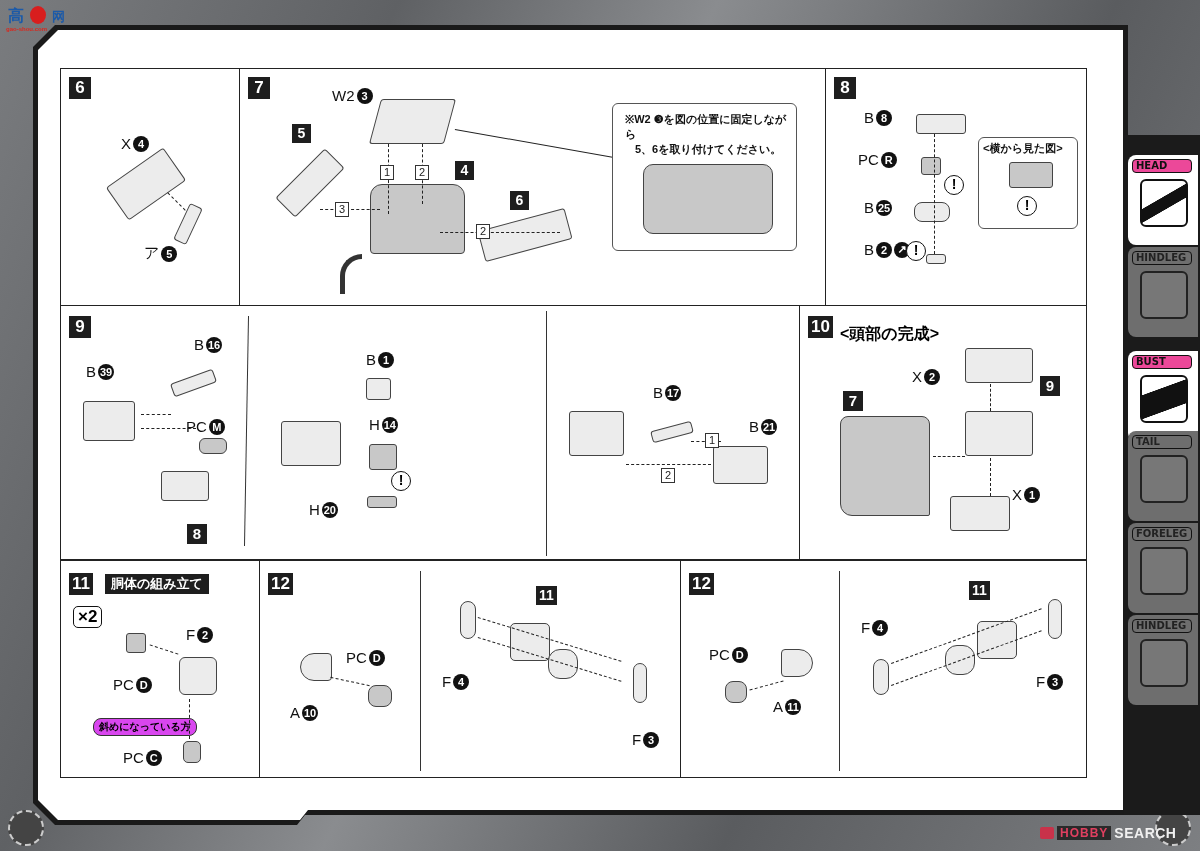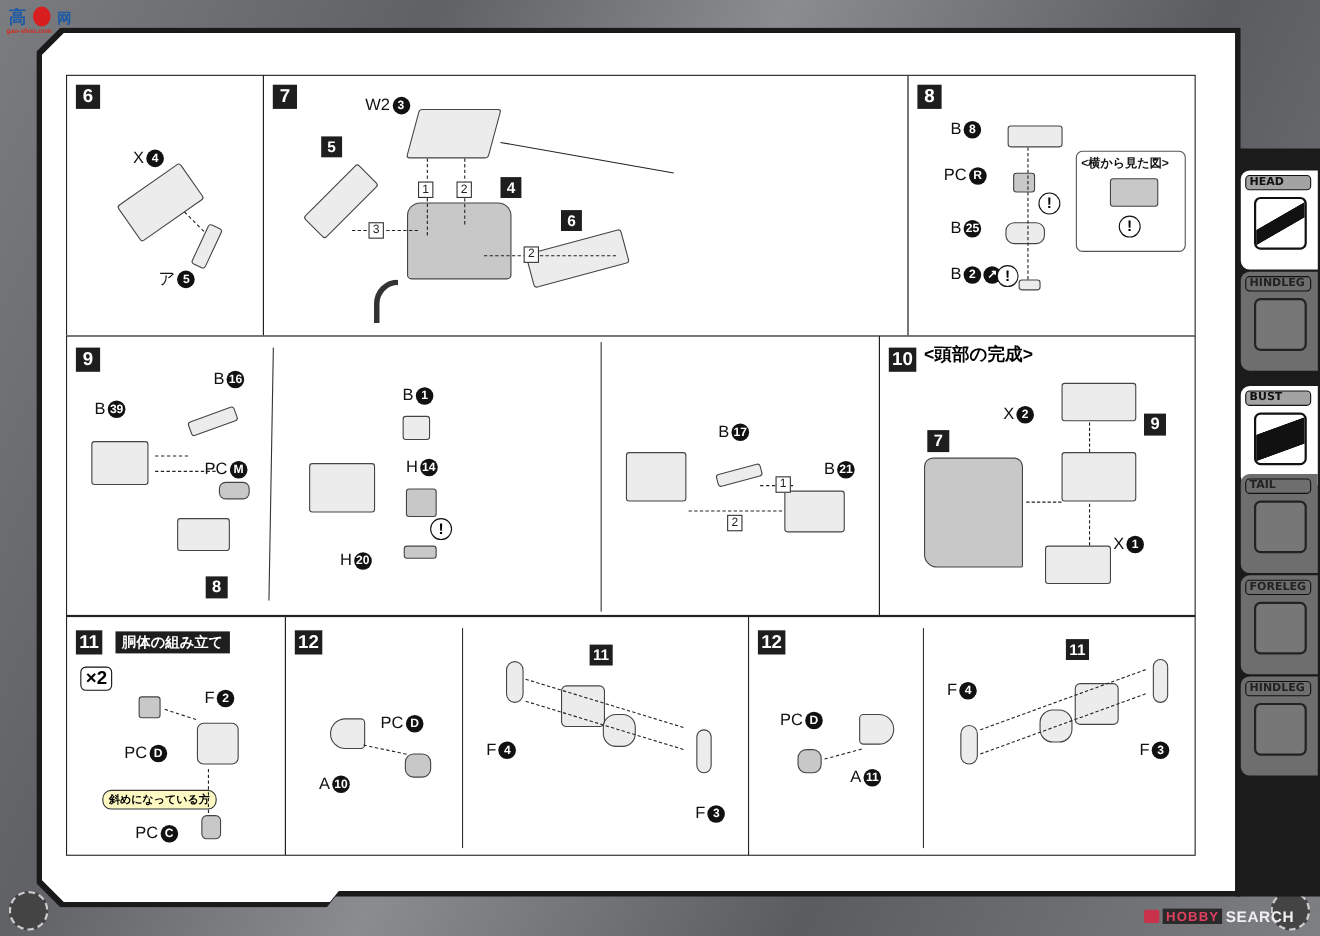--- a/index.html
+++ b/index.html
@@ -32,34 +32,34 @@
   background:#fff;text-align:center;font-weight:bold;font-size:14px;line-height:17px}
 .callout{position:absolute;border:1.5px solid #555;border-radius:6px;background:#fff}
 .callout-title{position:absolute;font-size:11px;font-weight:bold;white-space:nowrap;color:#111}
 .vline{position:absolute;width:1px;background:#333}
 .sidebar{position:absolute;left:1124px;top:135px;width:76px;height:680px;background:#1b1b1b}
 .tab{position:absolute;left:4px;width:70px;height:90px;border-radius:8px 0 0 8px}
 .tab .tlbl{position:absolute;left:4px;top:4px;width:60px;height:14px;border:1.2px solid #111;border-radius:4px;
   font-size:10px;font-weight:bold;line-height:12px;padding-left:3px;font-family:"DejaVu Sans",sans-serif}
 .tab .ticon{position:absolute;left:12px;top:24px;width:48px;height:48px;border:2px solid #111;border-radius:6px}
 .tab.active{background:#fff}
-.tab.active .tlbl{background:#a3a3a3;color:#111}
+.tab.active .tlbl{background:#ec4899;color:#111}
 .tab.inactive{background:#6e6e6e}
 .tab.inactive .tlbl{background:#6e6e6e;color:#222}
 .tab.inactive .ticon{border-color:#222;background:#777}
 .hobby{position:absolute;left:1040px;top:825px;display:flex;align-items:center;gap:3px}
 .hobby .hs{width:14px;height:12px;background:#c8324a;border-radius:2px}
 .hobby .ht{background:#2a2a2a;color:#e04060;font-weight:bold;font-size:12px;padding:0 3px;letter-spacing:1px}
 .hobby .st{color:#f0f0f0;font-weight:bold;font-size:14px;letter-spacing:0.5px}
 .gear{position:absolute;width:36px;height:36px;border-radius:50%;border:2px dashed #ccc;background:#444}
 .note{position:absolute;font-size:11px;font-weight:bold;color:#111;line-height:15px}
 .arrow-curve{position:absolute;width:22px;height:40px;border-left:5px solid #333;border-top:5px solid #333;border-radius:30px 0 0 0}
 .x2{position:absolute;border:1.5px solid #111;border-radius:5px;font-size:17px;font-weight:bold;padding:0 4px;line-height:20px}
 .title-bar{position:absolute;background:#1e1e1e;color:#fff;font-weight:bold;font-size:13px;padding:0 6px;line-height:20px;height:20px}
-.bubble{position:absolute;border:1.3px solid #333;border-radius:8px;font-size:10px;font-weight:bold;padding:1px 5px;background:#fef9c3;white-space:nowrap}
+.bubble{position:absolute;border:1.3px solid #333;border-radius:8px;font-size:10px;font-weight:bold;padding:1px 5px;background:#d946ef;white-space:nowrap}
 </style>
 </head>
 <body>
 
 <div class="logo">
   <span class="g">高</span>
   <span class="c"></span>
   <span class="w">网</span>
   <span class="u">gao-shou.com</span>
 </div>
@@ -101,20 +101,27 @@
   <div class="vdash" style="left:148px;top:75px;height:70px"></div>
   <div class="vdash" style="left:182px;top:75px;height:60px"></div>
   <div class="dash" style="left:80px;top:140px;width:60px"></div>
   <div class="dash" style="left:200px;top:163px;width:120px"></div>
   <div class="sq" style="left:140px;top:96px">1</div>
   <div class="sq" style="left:175px;top:96px">2</div>
   <div class="sq" style="left:95px;top:133px">3</div>
   <div class="sq" style="left:236px;top:155px">2</div>
   <div class="arrow-curve" style="left:100px;top:185px"></div>
   <div class="leader" style="left:215px;top:60px;width:160px;transform:rotate(10deg)"></div>
+  <div class="callout" style="left:372px;top:34px;width:185px;height:148px">
+    <div class="note" style="left:12px;top:8px;position:absolute">
+      <div>※W2 ❸を図の位置に固定しながら</div>
+      <div style="padding-left:10px">5、6を取り付けてください。</div>
+    </div>
+    <div class="part dark" style="left:30px;top:60px;width:130px;height:70px;border-radius:10px"></div>
+  </div>
 </div>
 
 <div class="panel" style="left:825px;top:68px;width:262px;height:238px">
   <div class="stepnum" style="left:8px;top:8px">8</div>
   <div class="lbl" style="left:38px;top:40px">
     <span>B</span>
       <span class="circ">8</span>
     </div>
   <div class="part" style="left:90px;top:45px;width:50px;height:20px"></div>
   <div class="lbl" style="left:32px;top:82px">
@@ -197,21 +204,21 @@
     </div>
   <div class="part" style="left:652px;top:140px;width:55px;height:38px"></div>
   <div class="dash" style="left:630px;top:135px;width:30px"></div>
   <div class="dash" style="left:565px;top:158px;width:85px"></div>
   <div class="sq" style="left:644px;top:127px">1</div>
   <div class="sq" style="left:600px;top:162px">2</div>
 </div>
 
 <div class="panel" style="left:799px;top:305px;width:288px;height:255px">
   <div class="stepnum" style="left:8px;top:10px">10</div>
-  <div style="position:absolute;left:40px;top:6px;font-size:16px;font-weight:bold">&lt;頭部の完成&gt;</div>
+  <div style="position:absolute;left:40px;top:18px;font-size:16px;font-weight:bold">&lt;頭部の完成&gt;</div>
   <div class="part" style="left:165px;top:42px;width:68px;height:35px"></div>
   <div class="lbl" style="left:112px;top:62px">
     <span>X</span>
       <span class="circ">2</span>
     </div>
   <div class="stepnum" style="left:43px;top:85px;font-size:15px;height:20px;line-height:20px;min-width:20px">7</div>
   <div class="part dark" style="left:40px;top:110px;width:90px;height:100px;border-radius:8px 8px 2px 12px"></div>
   <div class="stepnum" style="left:240px;top:70px;font-size:15px;height:20px;line-height:20px;min-width:20px">9</div>
   <div class="part" style="left:165px;top:105px;width:68px;height:45px"></div>
   <div class="part" style="left:150px;top:190px;width:60px;height:35px"></div>

